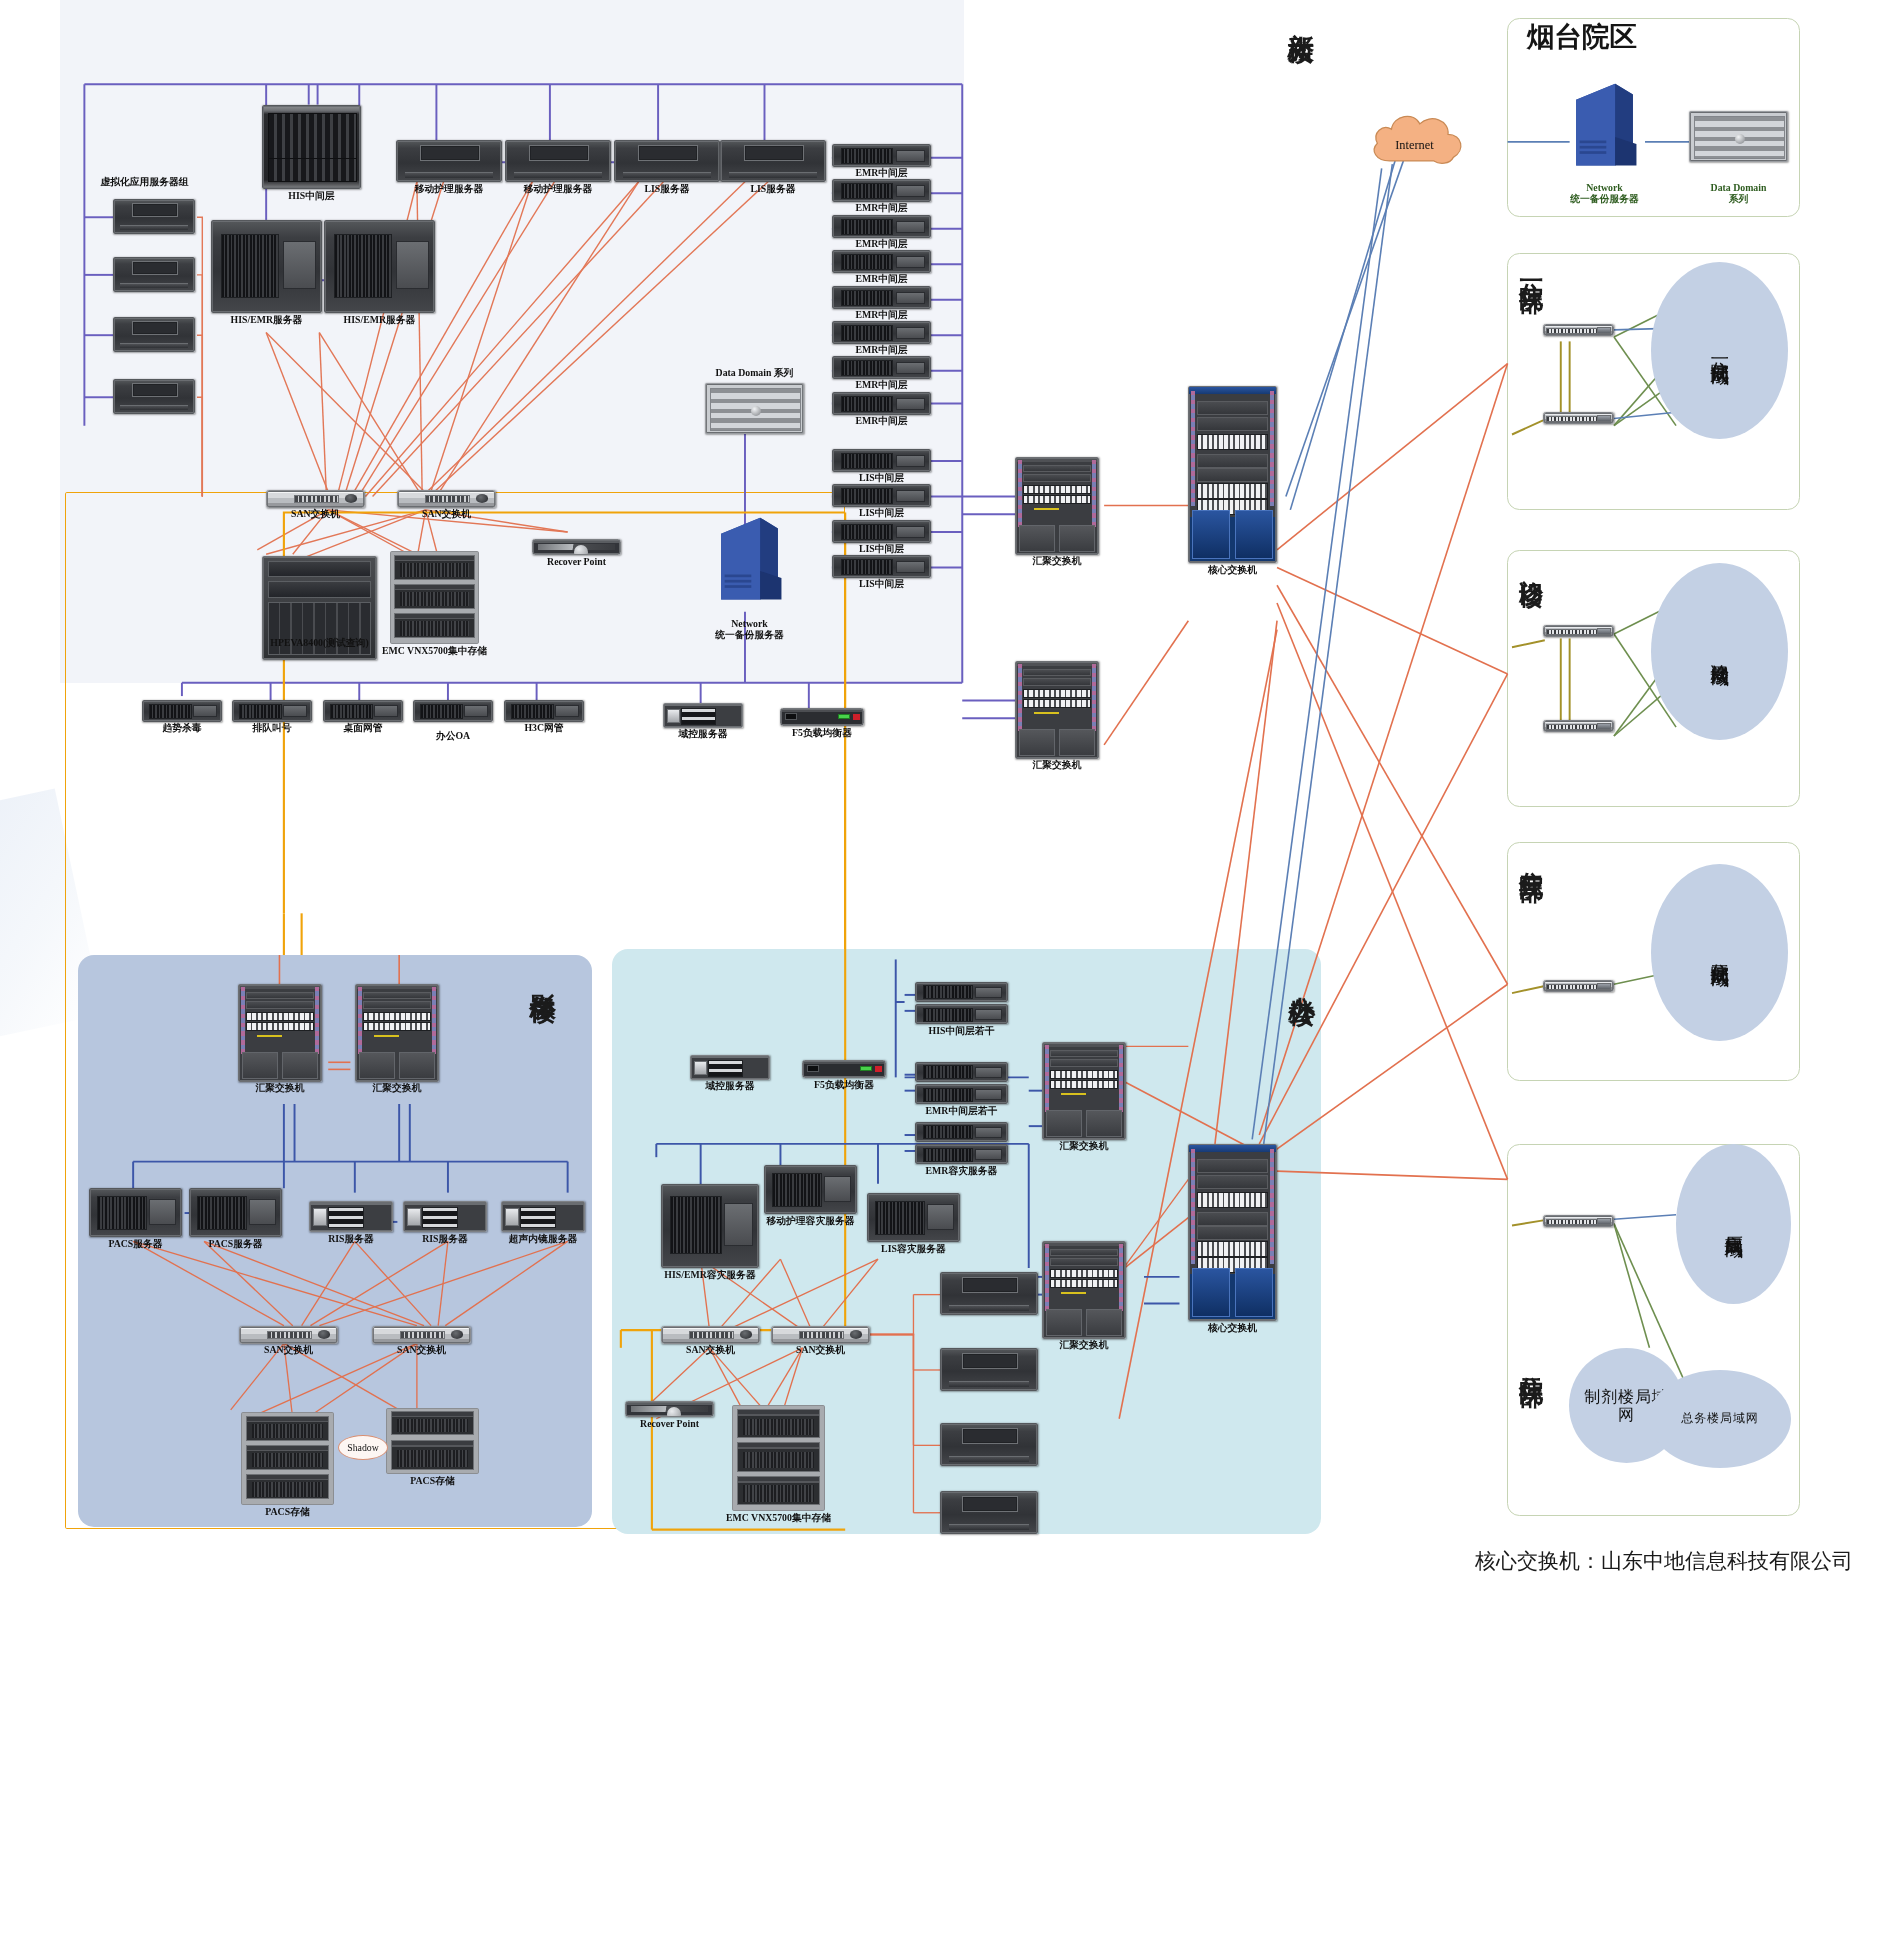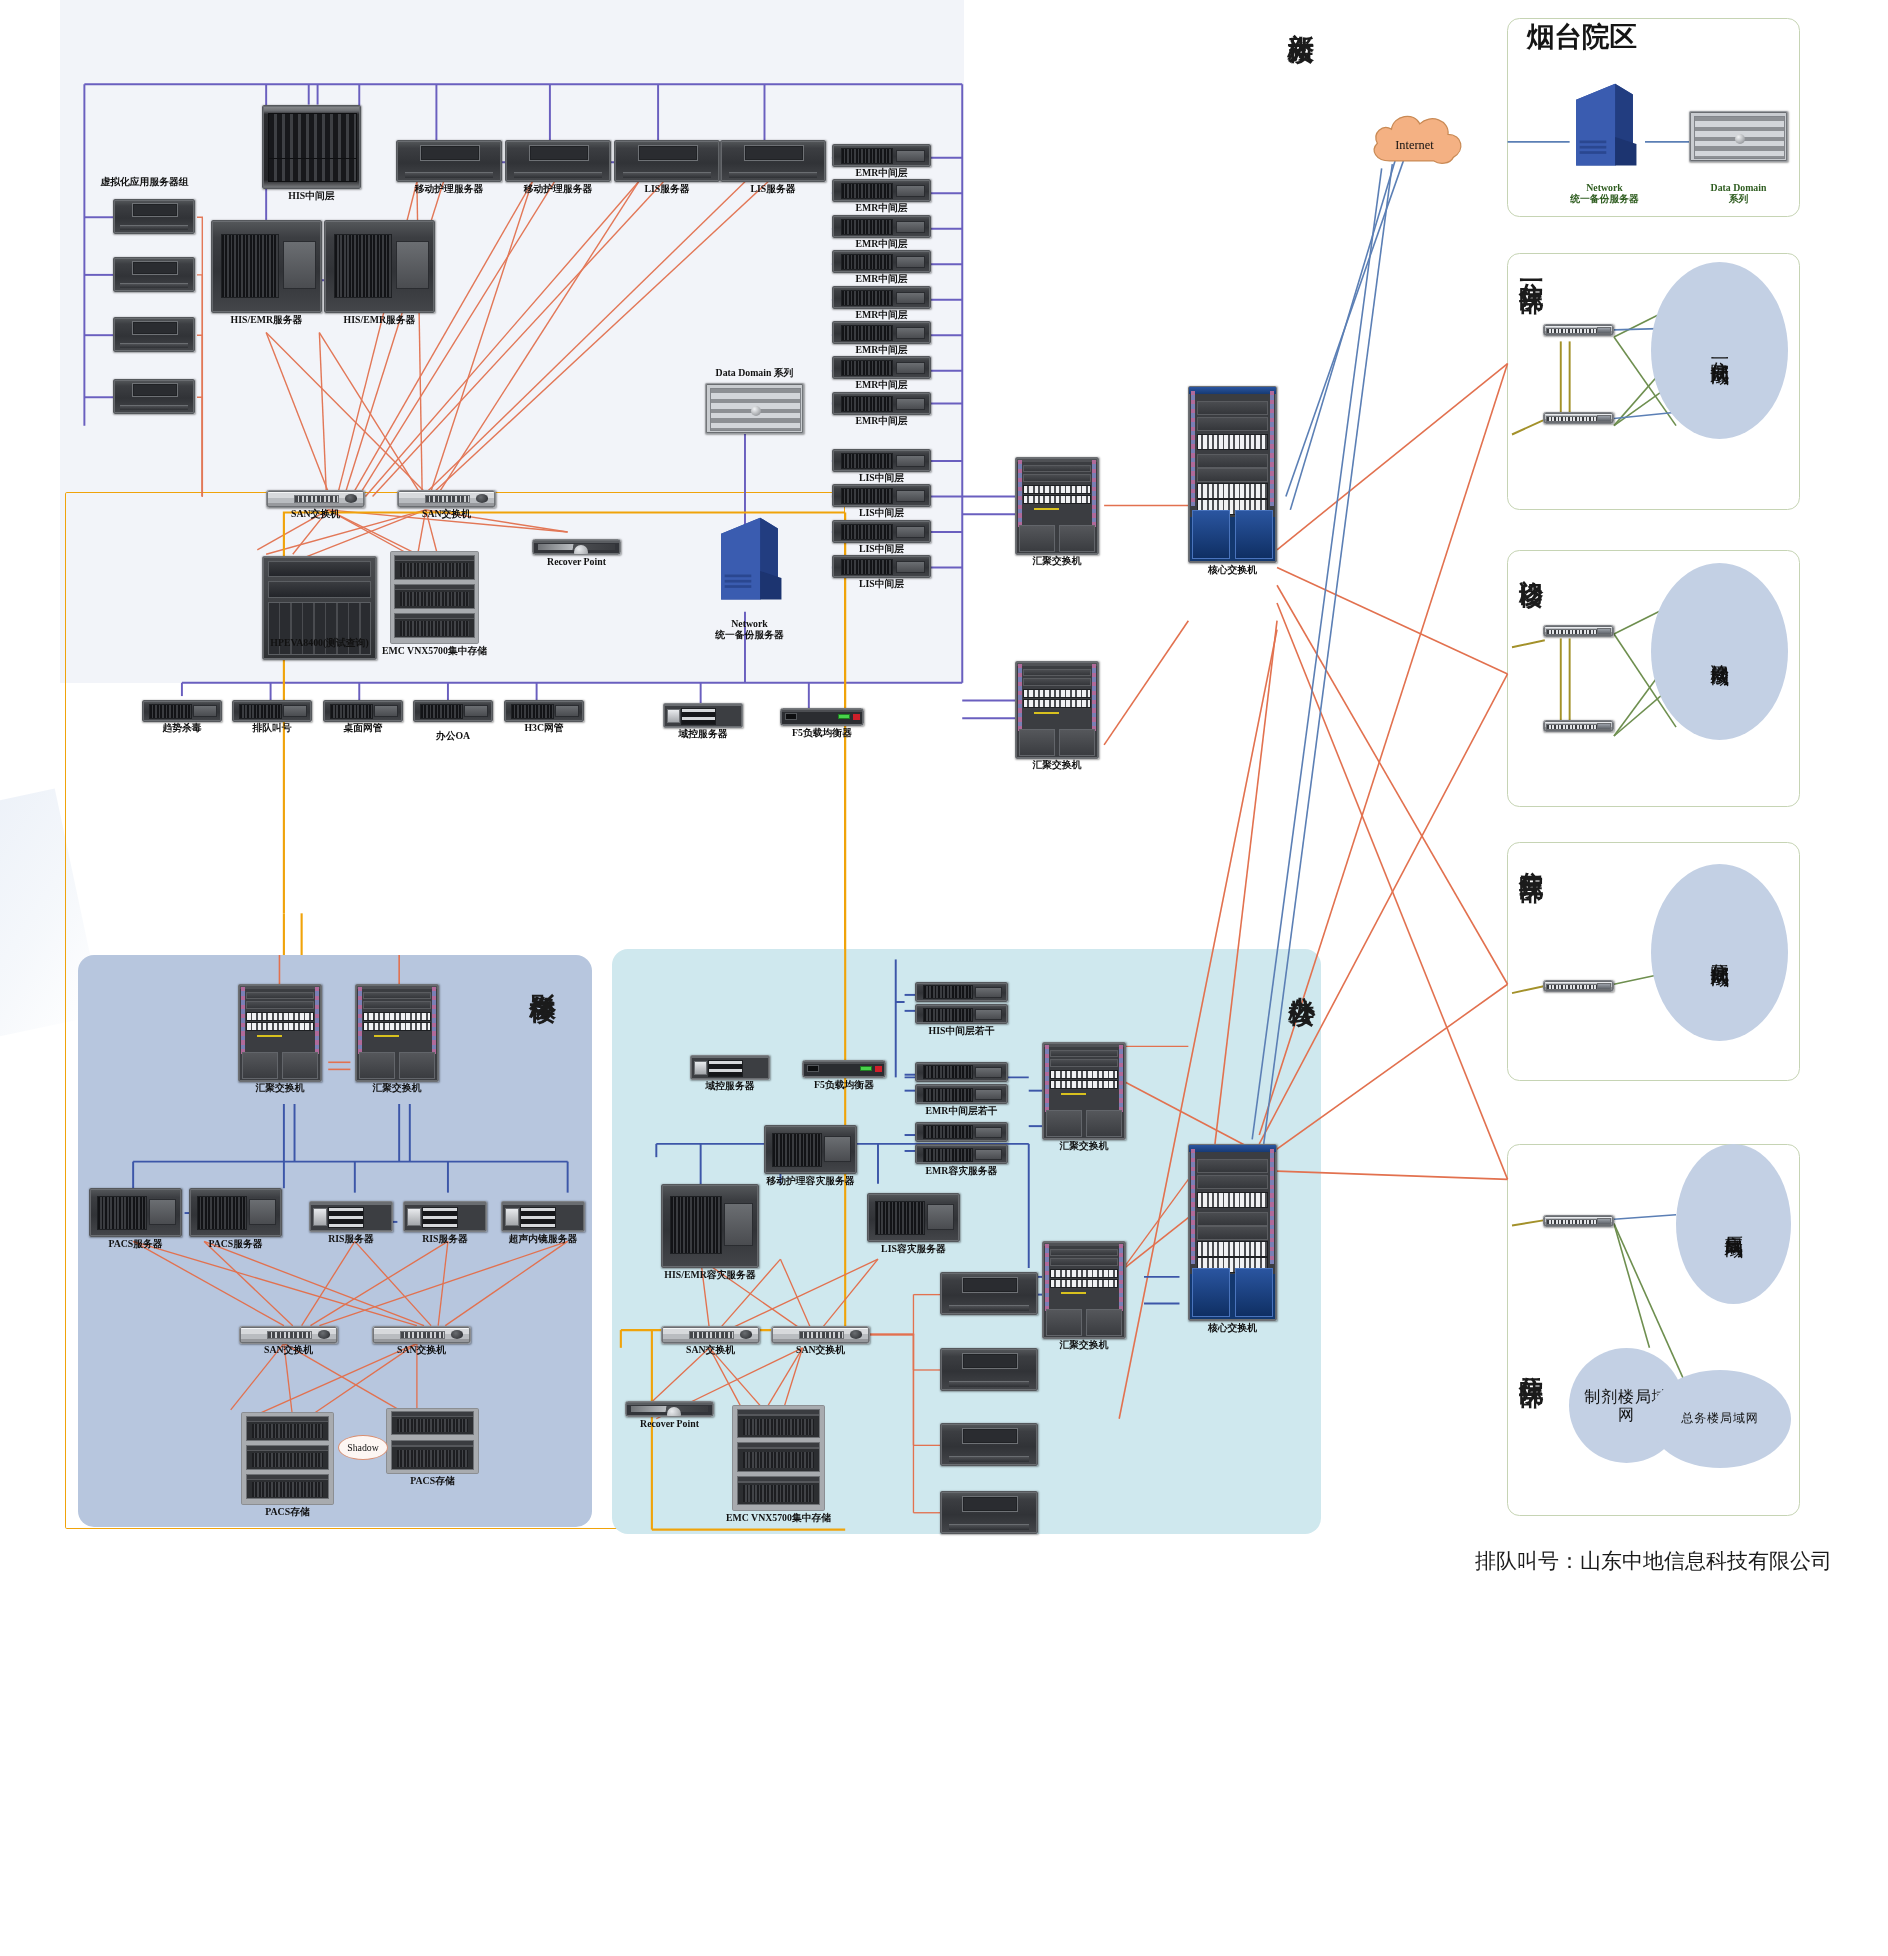--- a/index.html
+++ b/index.html
@@ -1031,21 +1031,21 @@
   <div class="node" style="left:915px; top:1122px; width:93px; height:43px;">
     <div class="dev vent" style="height:19.5px;"></div>
     <div class="dev vent" style="height:19.5px; margin-top:2.7px;"></div>
     <div class="cap" style="top:43px;">EMR容灾服务器</div>
   </div>
 
   <div class="node" style="left:661px; top:1184px; width:98px; height:84px;">
     <div class="dev vent"></div>
     <div class="cap" style="top:85px;">HIS/EMR容灾服务器</div>
   </div>
-  <div class="node" style="left:764px; top:1125px; width:93px; height:49px;">
+  <div class="node" style="left:764px; top:1165px; width:93px; height:49px;">
     <div class="dev vent"></div>
     <div class="cap" style="top:50px;">移动护理容灾服务器</div>
   </div>
   <div class="node" style="left:867px; top:1193px; width:93px; height:49px;">
     <div class="dev vent"></div>
     <div class="cap" style="top:50px;">LIS容灾服务器</div>
   </div>
 
   <div class="node" style="left:661px; top:1326px; width:99px; height:17.7px;">
     <div class="dev san"></div>
@@ -1123,16 +1123,16 @@
       <div class="slot" style="top:38%"></div>
         <div class="slot" style="top:46%"></div>
       <div class="portblk" style="top:55%"></div>
         <div class="portblk" style="top:64%"></div>
       <div class="psu l"></div>
         <div class="psu r"></div>
     </div>
     <div class="cap" style="top:178px;">核心交换机</div>
   </div>
 
-  <div class="footer-credit" style="left:1475px; top:1547px;">排队叫号：山东中地信息科技有限公司</div>
+  <div class="footer-credit" style="left:1475px; top:1547px;">核心交换机：山东中地信息科技有限公司</div>
 
 </div>
 
 
 </body></html>

